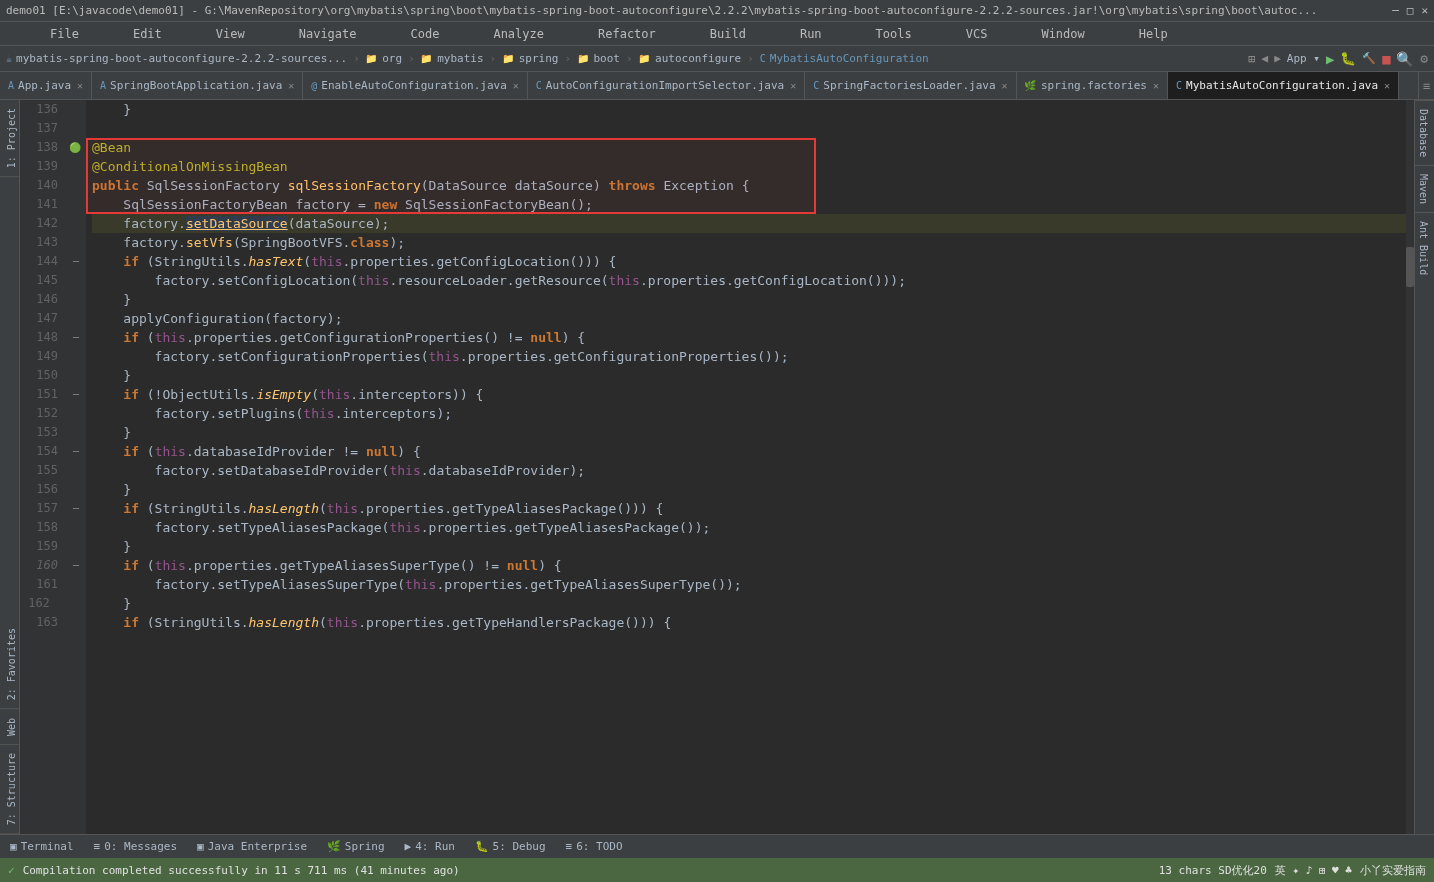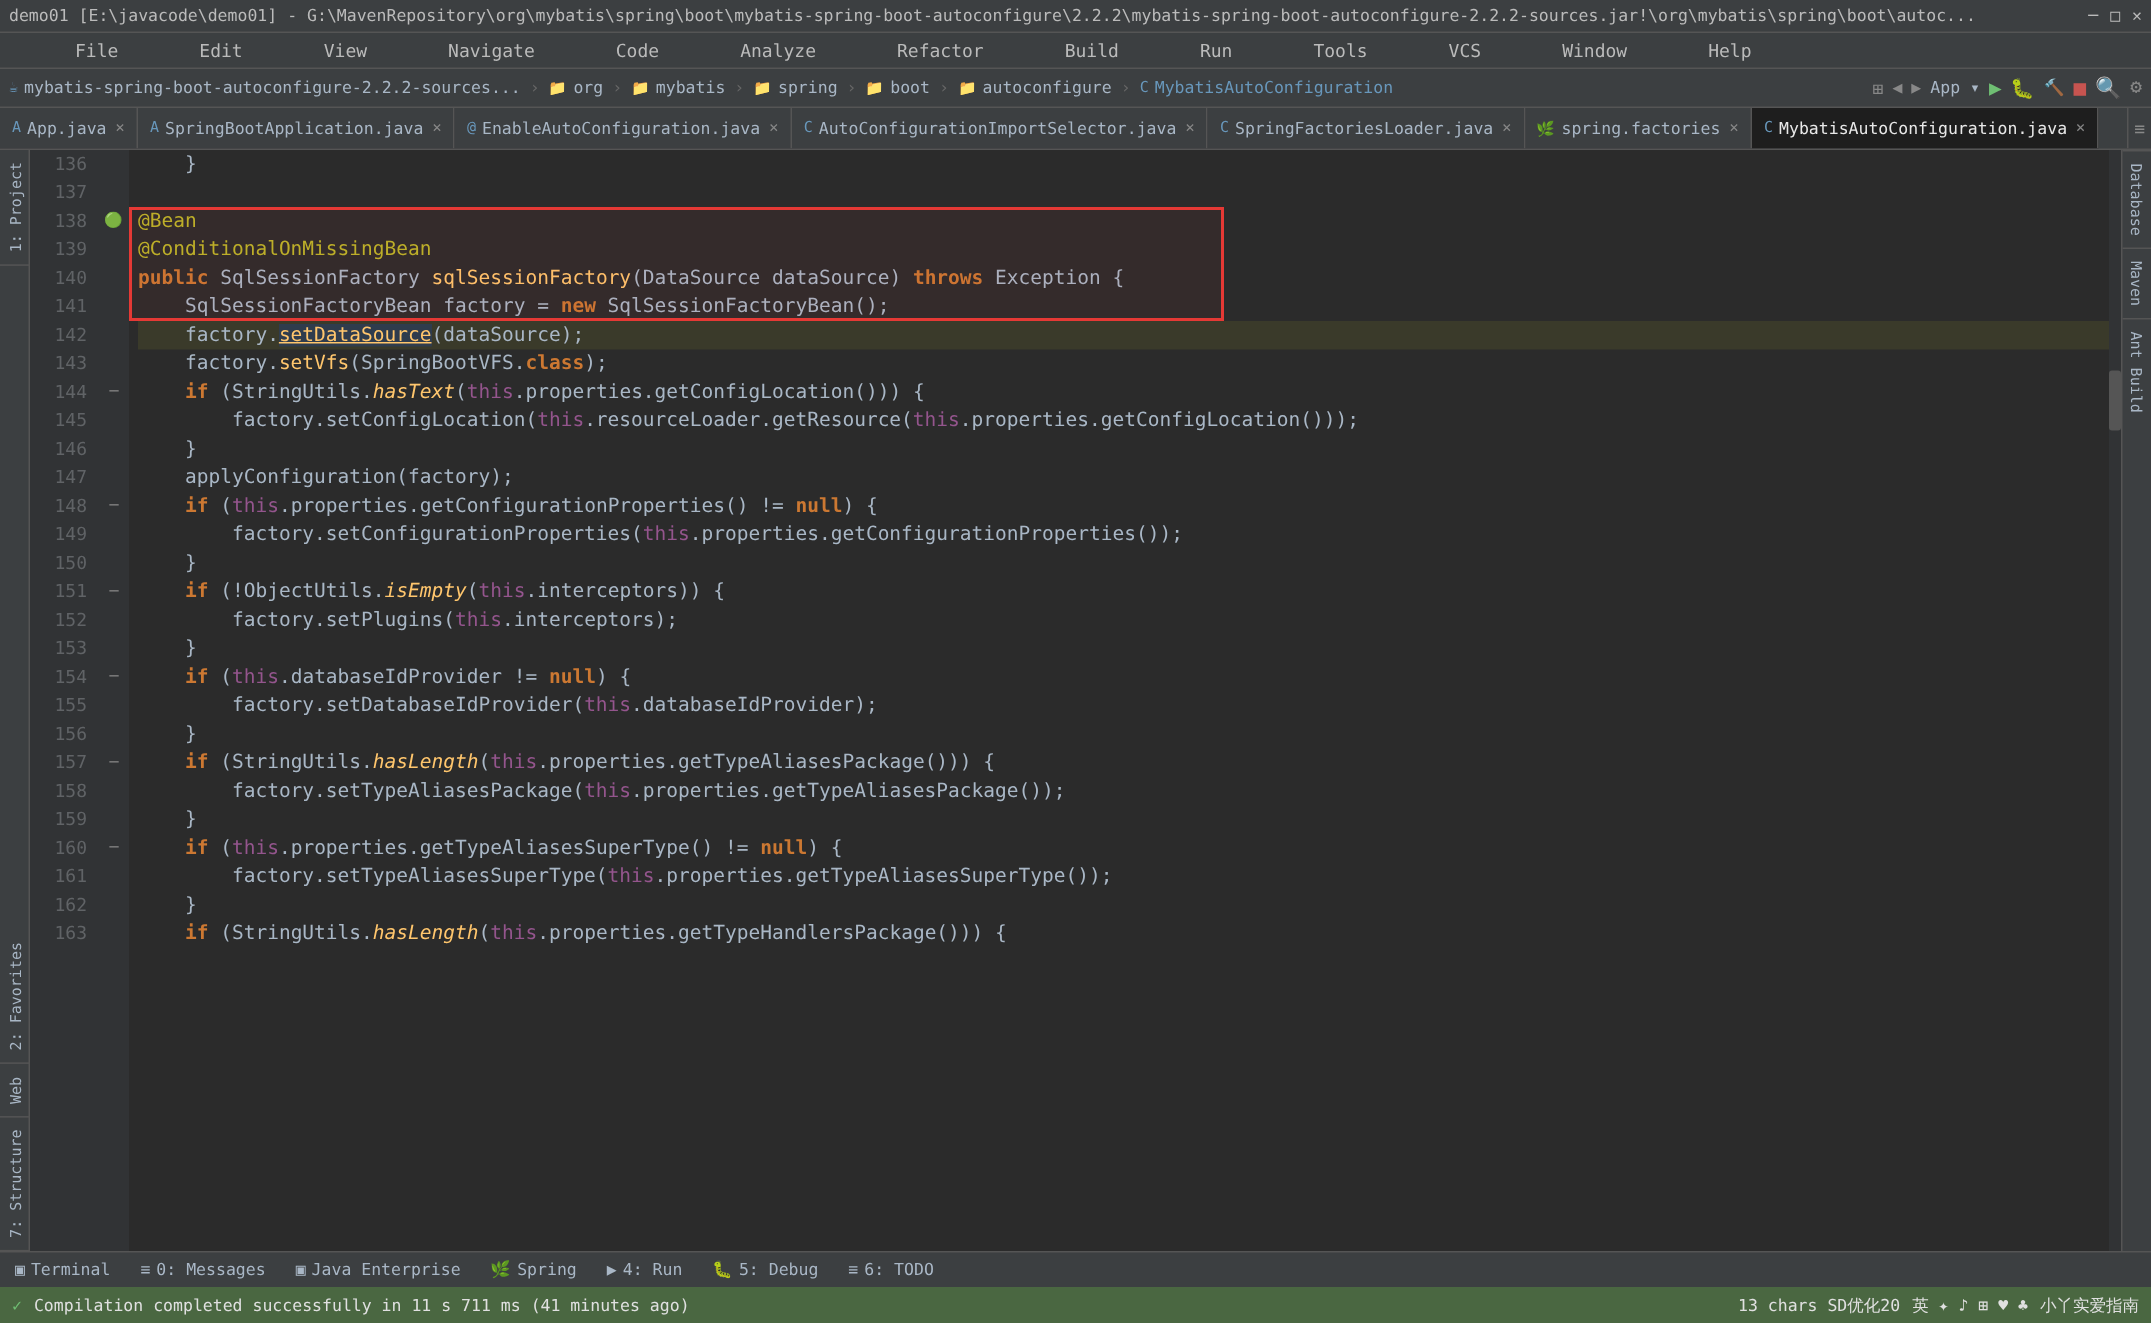--- a/index.html
+++ b/index.html
@@ -356,23 +356,23 @@
           <div style="height:19px; line-height:19px;">150</div>
           <div style="height:19px; line-height:19px;">151</div>
           <div style="height:19px; line-height:19px;">152</div>
           <div style="height:19px; line-height:19px;">153</div>
           <div style="height:19px; line-height:19px;">154</div>
           <div style="height:19px; line-height:19px;">155</div>
           <div style="height:19px; line-height:19px;">156</div>
           <div style="height:19px; line-height:19px;">157</div>
           <div style="height:19px; line-height:19px;">158</div>
           <div style="height:19px; line-height:19px;">159</div>
-          <div style="height:19px; line-height:19px;">160</div>
+          <div style="height:19px; line-height:19px;font-style:italic;">160</div>
           <div style="height:19px; line-height:19px;">161</div>
-          <div style="height:19px; line-height:19px;">162</div>
+          <div style="height:19px; line-height:19px;text-align:center;">162</div>
           <div style="height:19px; line-height:19px;">163</div>
         </div>
 
       <div class="gutter-col" id="gutter-area">
           <div style="height:19px; line-height:19px; display:flex; align-items:center; justify-content:center;"></div>
           <div style="height:19px; line-height:19px; display:flex; align-items:center; justify-content:center;"></div>
           <div style="height:19px; line-height:19px; display:flex; align-items:center; justify-content:center;">
             <span style="color:#6897bb; font-size:10px; cursor:pointer;">🟢</span>
           </div>
           <div style="height:19px; line-height:19px; display:flex; align-items:center; justify-content:center;"></div>

